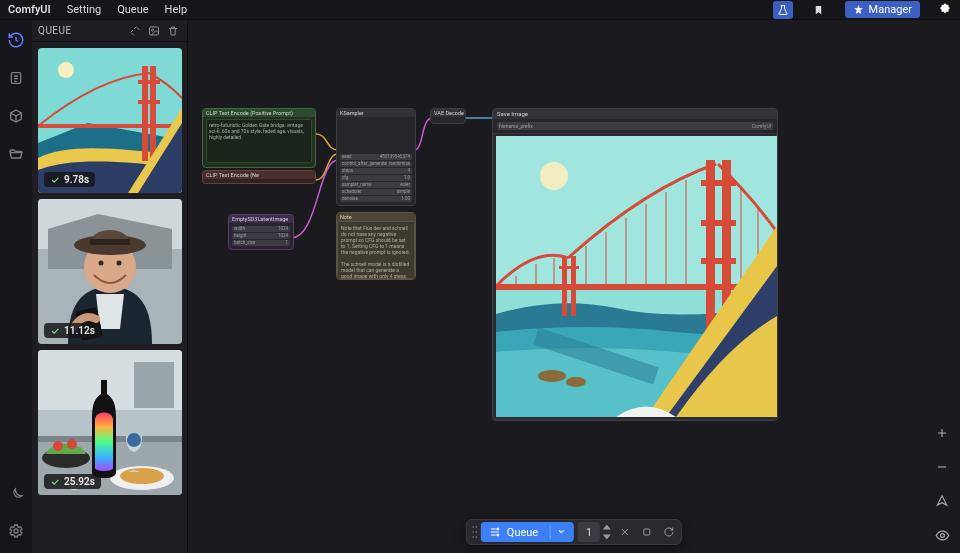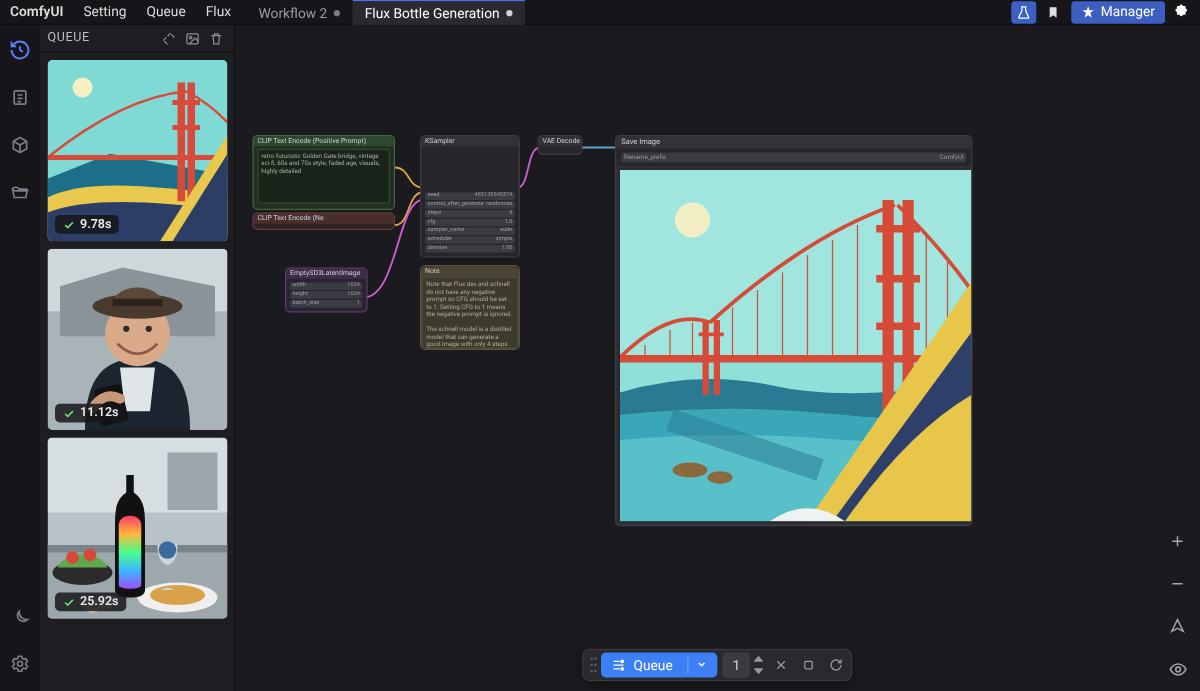--- a/index.html
+++ b/index.html
@@ -24,21 +24,21 @@
   
   .topbar{height:20px;background:#16161a;display:flex;align-items:center;border-bottom:1px solid #0e0e10;}
   .topbar .menu{display:flex;align-items:center;}
   .topbar .menu span{padding:3px 8px;color:#ddd;cursor:default;}
   .topbar .logo{font-weight:600;padding-left:10px;padding-right:8px;}
   .tabs{display:flex;align-items:center;margin-left:4px;}
   .tab{padding:3px 10px;display:flex;align-items:center;gap:5px;color:#9a9aa0;border-top:2px solid transparent;}
   .tab.active{background:#2a2a2e;color:#fff;border-top:2px solid #4c6fff;border-radius:2px 2px 0 0;}
   .tab .dot{width:5px;height:5px;border-radius:50%;background:#7a7a82;}
   .tab.active .dot{background:#cfcfd4;}
-  .topbar .right{margin-left:auto;display:flex;gap:4px;padding-right:6px;padding-left:32px;}
+  .topbar .right{margin-left:auto;display:flex;align-items:center;gap:16px;padding-right:6px;padding-left:32px;}
   .iconbtn{width:20px;height:18px;display:flex;align-items:center;justify-content:center;border-radius:3px;}
   .iconbtn.blue{background:#3b5fc2;}
   .manager{background:#3d5fc0;display:flex;align-items:center;gap:5px;padding:2px 8px;border-radius:3px;color:#fff;}
   .puzzle{width:18px;height:18px;display:flex;align-items:center;justify-content:center;color:#fff;}
   
   .rail{position:absolute;left:0;top:20px;bottom:0;width:32px;background:#16161a;display:flex;flex-direction:column;align-items:center;padding-top:10px;gap:18px;}
   .rail .ri{width:20px;height:20px;display:flex;align-items:center;justify-content:center;color:#7c7c86;}
   .rail .ri.active{color:#5b7fff;}
   .rail .bottom{margin-top:auto;display:flex;flex-direction:column;align-items:center;gap:16px;padding-bottom:12px;}
 
@@ -93,31 +93,21 @@
         <rect rx="4" ry="4" width="144" height="145"></rect>
       </clipPath>
   </defs>
 </svg>
 
 <div class="topbar">
   <div class="menu">
     <span class="logo">ComfyUI</span>
     <span>Setting</span>
     <span>Queue</span>
-    <span>Flux</span>
-  </div>
-  <div class="tabs">
-    <div class="tab">
-      <span>Workflow 2</span>
-      <span class="dot"></span>
-    </div>
-    <div class="tab active">
-      <span>Flux Bottle Generation</span>
-      <span class="dot"></span>
-    </div>
+    <span>Help</span>
   </div>
   <div class="right">
     <div class="iconbtn blue">
       <svg width="12" height="12" viewBox="0 0 24 24" fill="none" stroke="#fff" stroke-width="2">
           <path d="M9 3v6L4 20a1 1 0 0 0 1 1h14a1 1 0 0 0 1-1L15 9V3"></path>
           <path d="M8 3h8"></path>
         </svg>
     </div>
     <div class="iconbtn">
       <svg width="11" height="12" viewBox="0 0 24 24" fill="#ddd">

